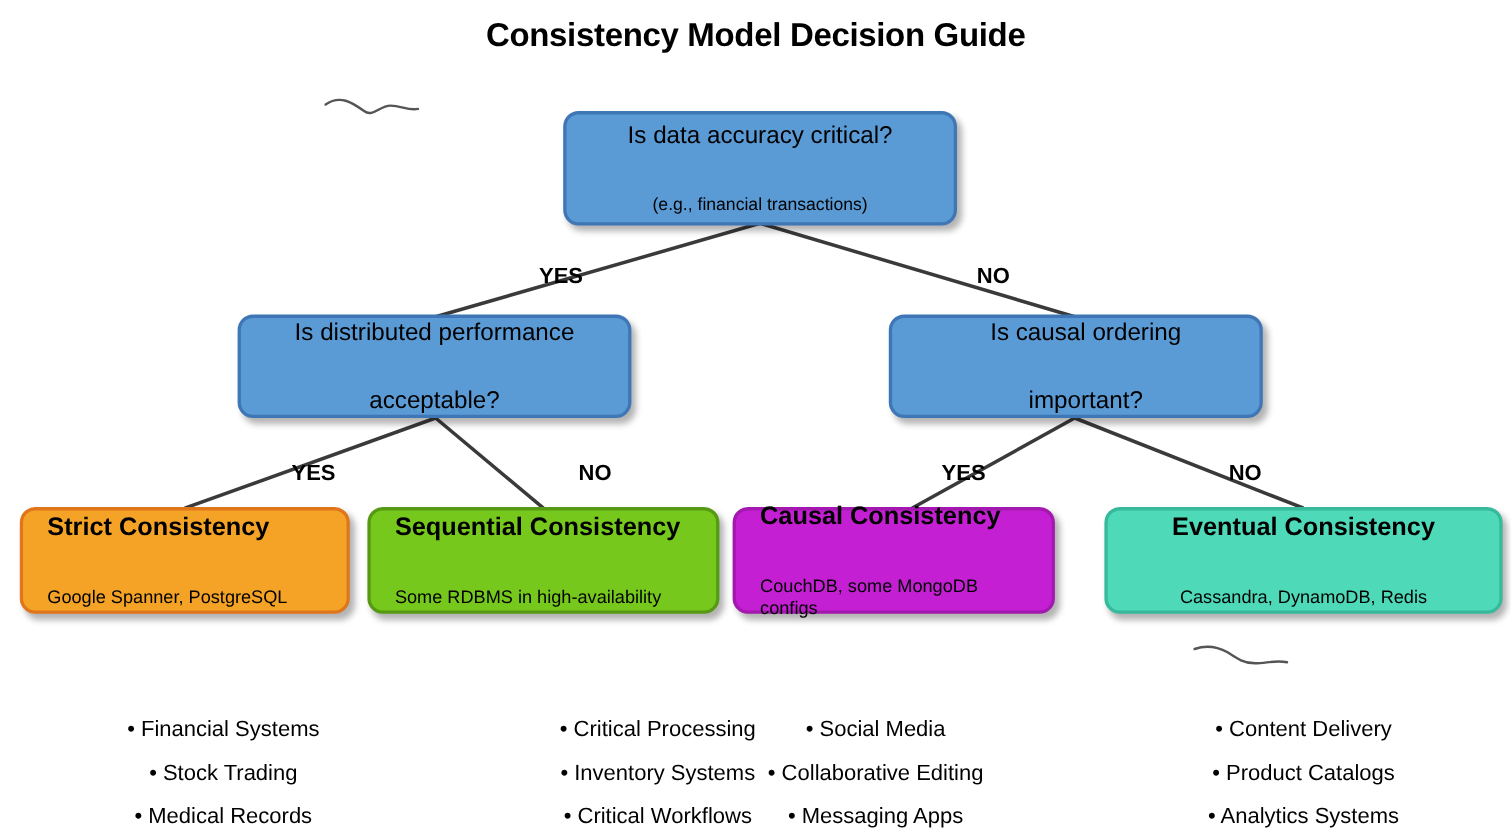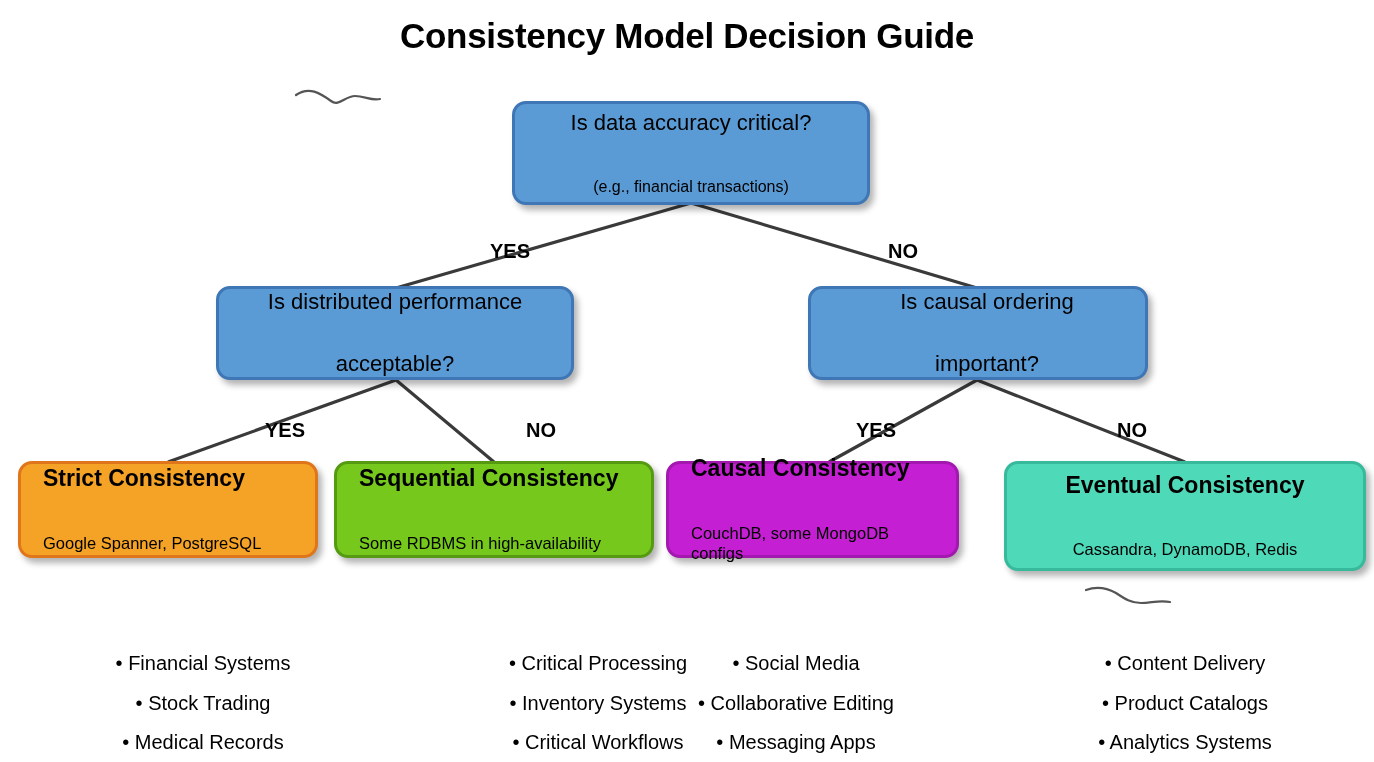--- a/index.html
+++ b/index.html
@@ -23,21 +23,21 @@
     height: 762px;
   }
 
   
   #page-title {
     position: absolute;
     left: 0;
     top: 16px;
     width: 1374px;
     text-align: center;
-    font-size: 35px;
+    font-size: 30px;
     font-weight: bold;
     letter-spacing: -0.3px;
     color: #000000;
   }
 
   
   #edge-layer {
     position: absolute;
     left: 0; top: 0;
     width: 1374px;
@@ -190,21 +190,21 @@
   <div class="node leaf align-left" style="left:334px; top:461px; width:320px; height:97px; background:#76C91C; border-color:#569A14;">
     <div class="title">Sequential Consistency</div>
     <div class="sub">Some RDBMS in high-availability</div>
   </div>
 
   <div class="node leaf align-left" style="left:666px; top:461px; width:293px; height:97px; background:#C41FD2; border-color:#A318AF;">
     <div class="title">Causal Consistency</div>
     <div class="sub">CouchDB, some MongoDB configs</div>
   </div>
 
-  <div class="node leaf align-center" style="left:1004px; top:461px; width:362px; height:110px; background:#4ED9B8; border-color:#37B99B;">
+  <div class="node leaf align-center" style="left:1004px; top:461px; width:362px; height:97px; background:#4ED9B8; border-color:#37B99B;">
     <div class="title">Eventual Consistency</div>
     <div class="sub">Cassandra, DynamoDB, Redis</div>
   </div>
 
   <div class="edge-label" style="left:490px; top:240px;">YES</div>
   <div class="edge-label" style="left:888px; top:240px;">NO</div>
 
   <div class="edge-label" style="left:265px; top:419px;">YES</div>
   <div class="edge-label" style="left:526px; top:419px;">NO</div>
 

